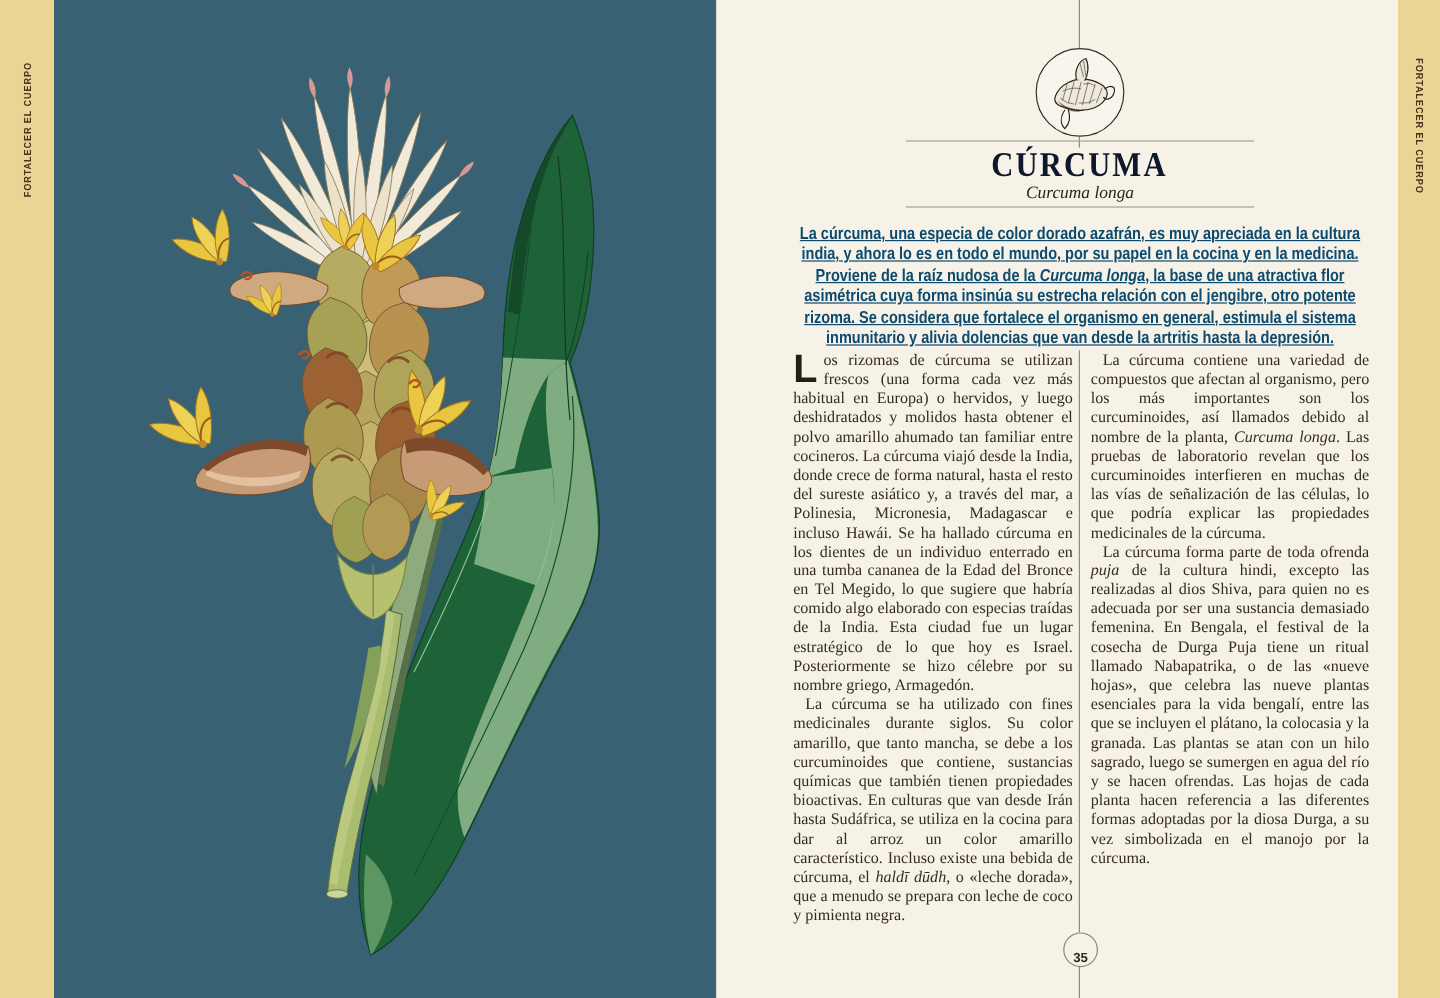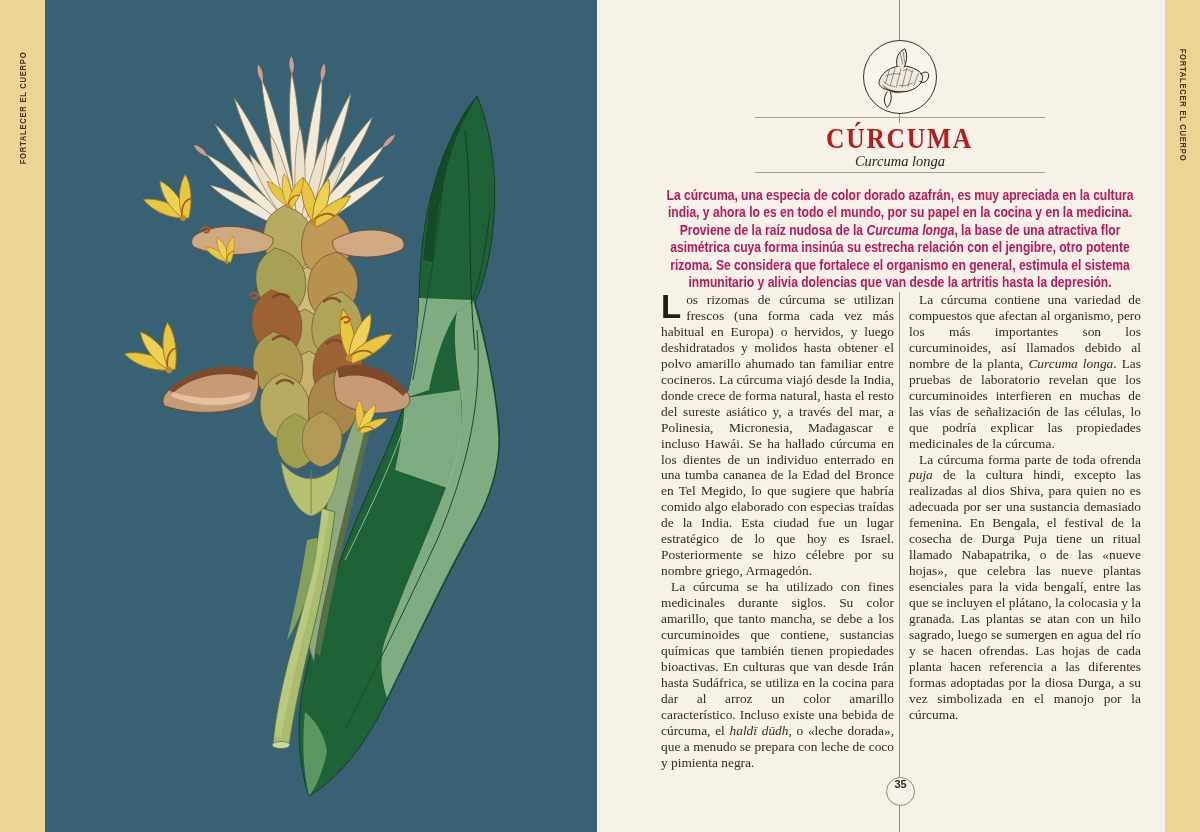--- a/index.html
+++ b/index.html
@@ -23,26 +23,26 @@
   
   .page-right{position:absolute;left:597px;top:0;width:568px;height:832px;background:#f6f2e8;}
 
   .vline{position:absolute;width:1px;background:#918a7d;}
   .hrule{position:absolute;height:1px;background:#a8a192;}
 
   .medallion{position:absolute;left:863px;top:40px;width:74px;height:74px;border-radius:50%;
     border:1px solid #35302a;background:#f8f5ed;overflow:hidden;box-sizing:border-box;}
 
   .page-title{position:absolute;left:700px;top:122px;width:400px;text-align:center;
-    font-weight:700;font-size:29px;line-height:32px;letter-spacing:2px;color:#b91c1c;}
+    font-weight:700;font-size:29px;line-height:32px;letter-spacing:2px;color:#0f172a;}
   .page-title span{display:inline-block;transform:scaleX(.88);}
   .page-subtitle{position:absolute;left:700px;top:153px;width:400px;text-align:center;
     font-style:italic;font-size:14.5px;color:#2a241c;}
 
-  .intro{position:absolute;left:650px;top:187px;width:500px;color:#be185d;}
+  .intro{position:absolute;left:650px;top:187px;width:500px;color:#0c4a6e;text-decoration:underline;}
   .intro-inner{width:596px;margin-left:-48px;transform:scaleX(.84);transform-origin:50% 0;
     font-family:"Liberation Sans",sans-serif;font-weight:700;font-size:14.4px;
     line-height:17.4px;text-align:center;}
 
   .col{position:absolute;top:292px;font-size:13.4px;line-height:15.95px;color:#342b21;
     text-align:justify;hyphens:auto;-webkit-hyphens:auto;}
   .col-left{left:661px;width:233px;}
   .col-right{left:909px;width:232px;}
   .col p{margin:0;}
   .col p.indent{text-indent:10px;}
@@ -50,21 +50,21 @@
     font-size:33px;line-height:26px;padding:2px 5px 0 0;color:#241d15;}
 
   .divider{left:899px;top:292px;height:485px;}
   .vline-top{left:899px;top:0;height:40px;}
   .vline-mid{left:899px;top:114px;height:9px;}
   .vline-bottom{left:899px;top:805px;height:27px;}
   .rule-1{left:755px;top:117px;width:290px;}
   .rule-2{left:755px;top:172px;width:290px;}
 
   .page-badge{position:absolute;left:886px;top:777px;width:27px;height:27px;border-radius:50%;
-    border:1px solid #8d867b;background:#f6f2e8;display:flex;align-items:flex-start;justify-content:center;
+    border:1px solid #8d867b;background:#f6f2e8;display:flex;align-items:flex-end;justify-content:center;
     font-family:"Liberation Sans",sans-serif;font-weight:700;font-size:11px;color:#2d2822;}
 </style>
 </head>
 <body>
 
 <div class="canvas">
 
   <div class="page-left">
     <svg width="552" height="832" viewBox="0 0 552 832">
       <defs>

